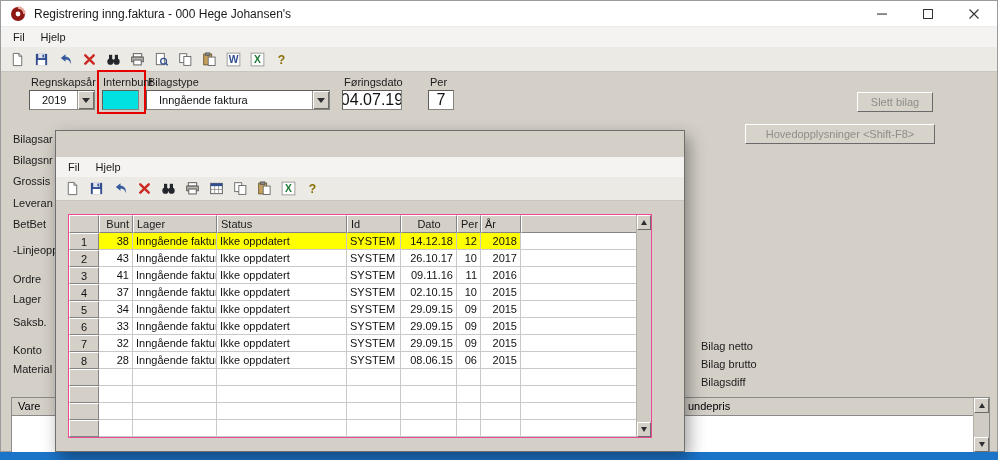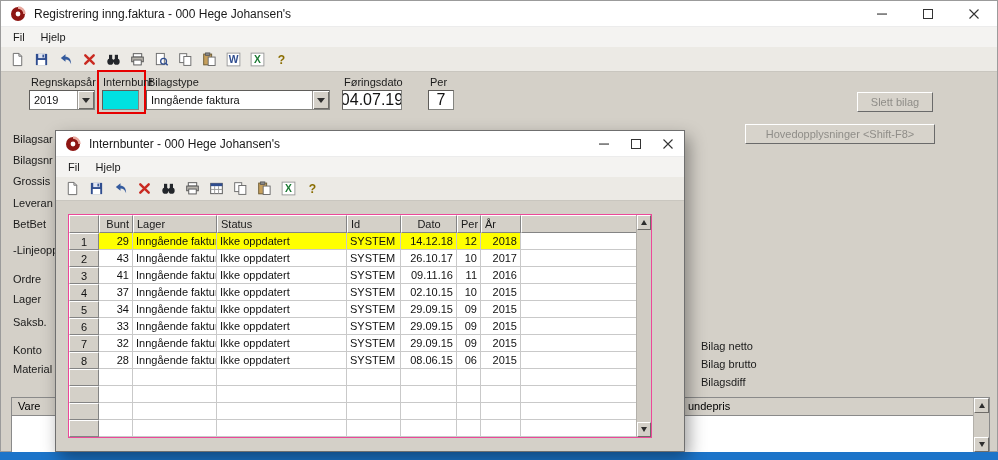--- a/index.html
+++ b/index.html
@@ -22,21 +22,21 @@
   .appicon{width:16px;height:16px;flex:none}
 
   
   .mw{position:absolute;left:0;top:0;width:998px;height:452px;background:#d4d0c8;border:1px solid #9b9b9b}
   .mw .menubar{top:26px}
   .mw .toolbar{top:46px;height:25px}
 
   .lbl{position:absolute;font-size:11px;color:#1a1a1a;white-space:nowrap}
   .field{position:absolute;height:20px;background:#fff;border:1px solid #848480;border-top-color:#5f5d5a;border-left-color:#5f5d5a;font-size:16px;color:#111;display:flex;align-items:center;justify-content:center;overflow:hidden}
   .combo{position:absolute;height:20px;background:#fff;border:1px solid #848480;border-top-color:#5f5d5a;border-left-color:#5f5d5a;display:flex;align-items:stretch;font-size:11px;color:#111}
-  .combo-text{flex:1;display:flex;align-items:center;padding-left:4px;white-space:nowrap;overflow:hidden}
+  .combo-text{flex:1;display:flex;align-items:center;padding-left:12px;white-space:nowrap;overflow:hidden}
   .combo-btn{width:17px;background:#d4d0c8;border-left:1px solid #9a9792;box-shadow:inset 1px 1px 0 #ffffff, inset -1px -1px 0 #6e6c68;display:flex;align-items:center;justify-content:center}
   .arr-down{width:0;height:0;border-left:4px solid transparent;border-right:4px solid transparent;border-top:5px solid #2e2e2e}
   .btn{position:absolute;height:20px;background:#d7d3cb;border:1px solid #6a6a6a;border-top-color:#ffffff;border-left-color:#ffffff;font-size:11px;display:flex;align-items:center;justify-content:center;white-space:nowrap}
   .btn.disabled{color:#8f8d88}
   .red-box{position:absolute;left:96px;top:69px;width:49px;height:44px;border:2px solid #e60000;pointer-events:none;z-index:5}
 
   .bottom-grid{position:absolute;left:10px;top:396px;width:979px;height:56px;background:#fff;border:1px solid #8a8a8a}
   .bg-header{position:relative;height:18px;background:#d4d0c8;border-bottom:1px solid #8a8a8a;font-size:11px}
   .bg-header span{position:absolute;top:2px}
 
@@ -301,43 +301,20 @@
             <span class="tri-up"></span>
           </div>
         <div class="sb-btn bottom">
             <span class="tri-down"></span>
           </div>
       </div>
     </div>
   </div>
 
   <div class="dialog">
-    <div class="titlebar">
-      <svg class="appicon">
-          <use href="#i-app"></use>
-        </svg>
-      <span class="title">Internbunter - 000 Hege Johansen's</span>
-      <div class="win-controls">
-        <div class="wc wc-sm">
-            <svg>
-              <use href="#i-min"></use>
-            </svg>
-          </div>
-        <div class="wc wc-sm">
-            <svg>
-              <use href="#i-max"></use>
-            </svg>
-          </div>
-        <div class="wc wc-sm">
-            <svg>
-              <use href="#i-close"></use>
-            </svg>
-          </div>
-      </div>
-    </div>
 
     <div class="menubar">
       <span class="menu-item">Fil</span>
       <span class="menu-item">Hjelp</span>
     </div>
 
     <div class="toolbar">
       <span class="tbtn">
           <svg>
             <use href="#i-new"></use>
@@ -403,21 +380,21 @@
         <div class="hc col-status">Status</div>
         <div class="hc col-id">Id</div>
         <div class="hc col-dato c">Dato</div>
         <div class="hc col-per">Per</div>
         <div class="hc col-ar">År</div>
         <div class="hc col-fill"></div>
       </div>
 
       <div class="trow sel" style="background-color: rgb(255, 255, 0);">
         <div class="cell rn col-rn">1</div>
-        <div class="cell col-bunt r">29</div>
+        <div class="cell col-bunt r">38</div>
         <div class="cell col-type">Inngående faktura</div>
         <div class="cell col-status">Ikke oppdatert</div>
         <div class="cell col-id">SYSTEM</div>
         <div class="cell col-dato r">14.12.18</div>
         <div class="cell col-per r">12</div>
         <div class="cell col-ar r">2018</div>
         <div class="cell col-fill"></div>
       </div>
 
       <div class="trow">

